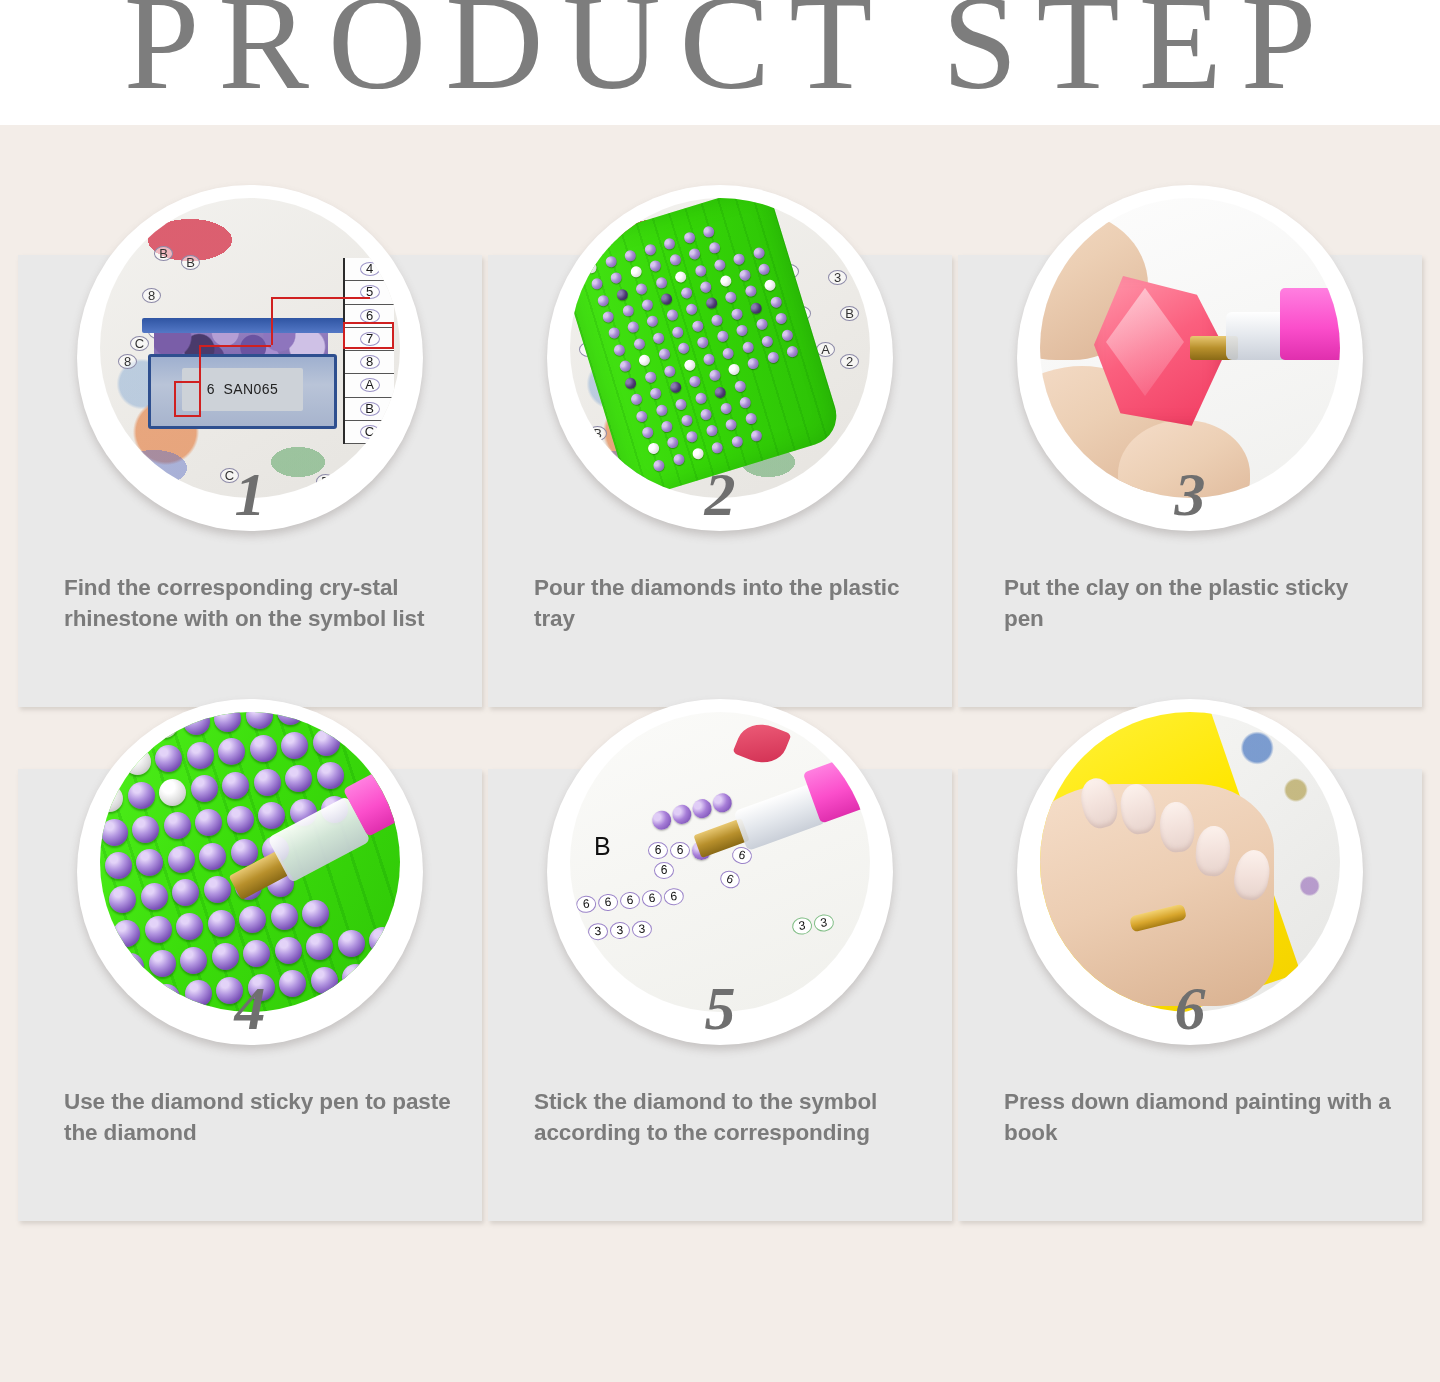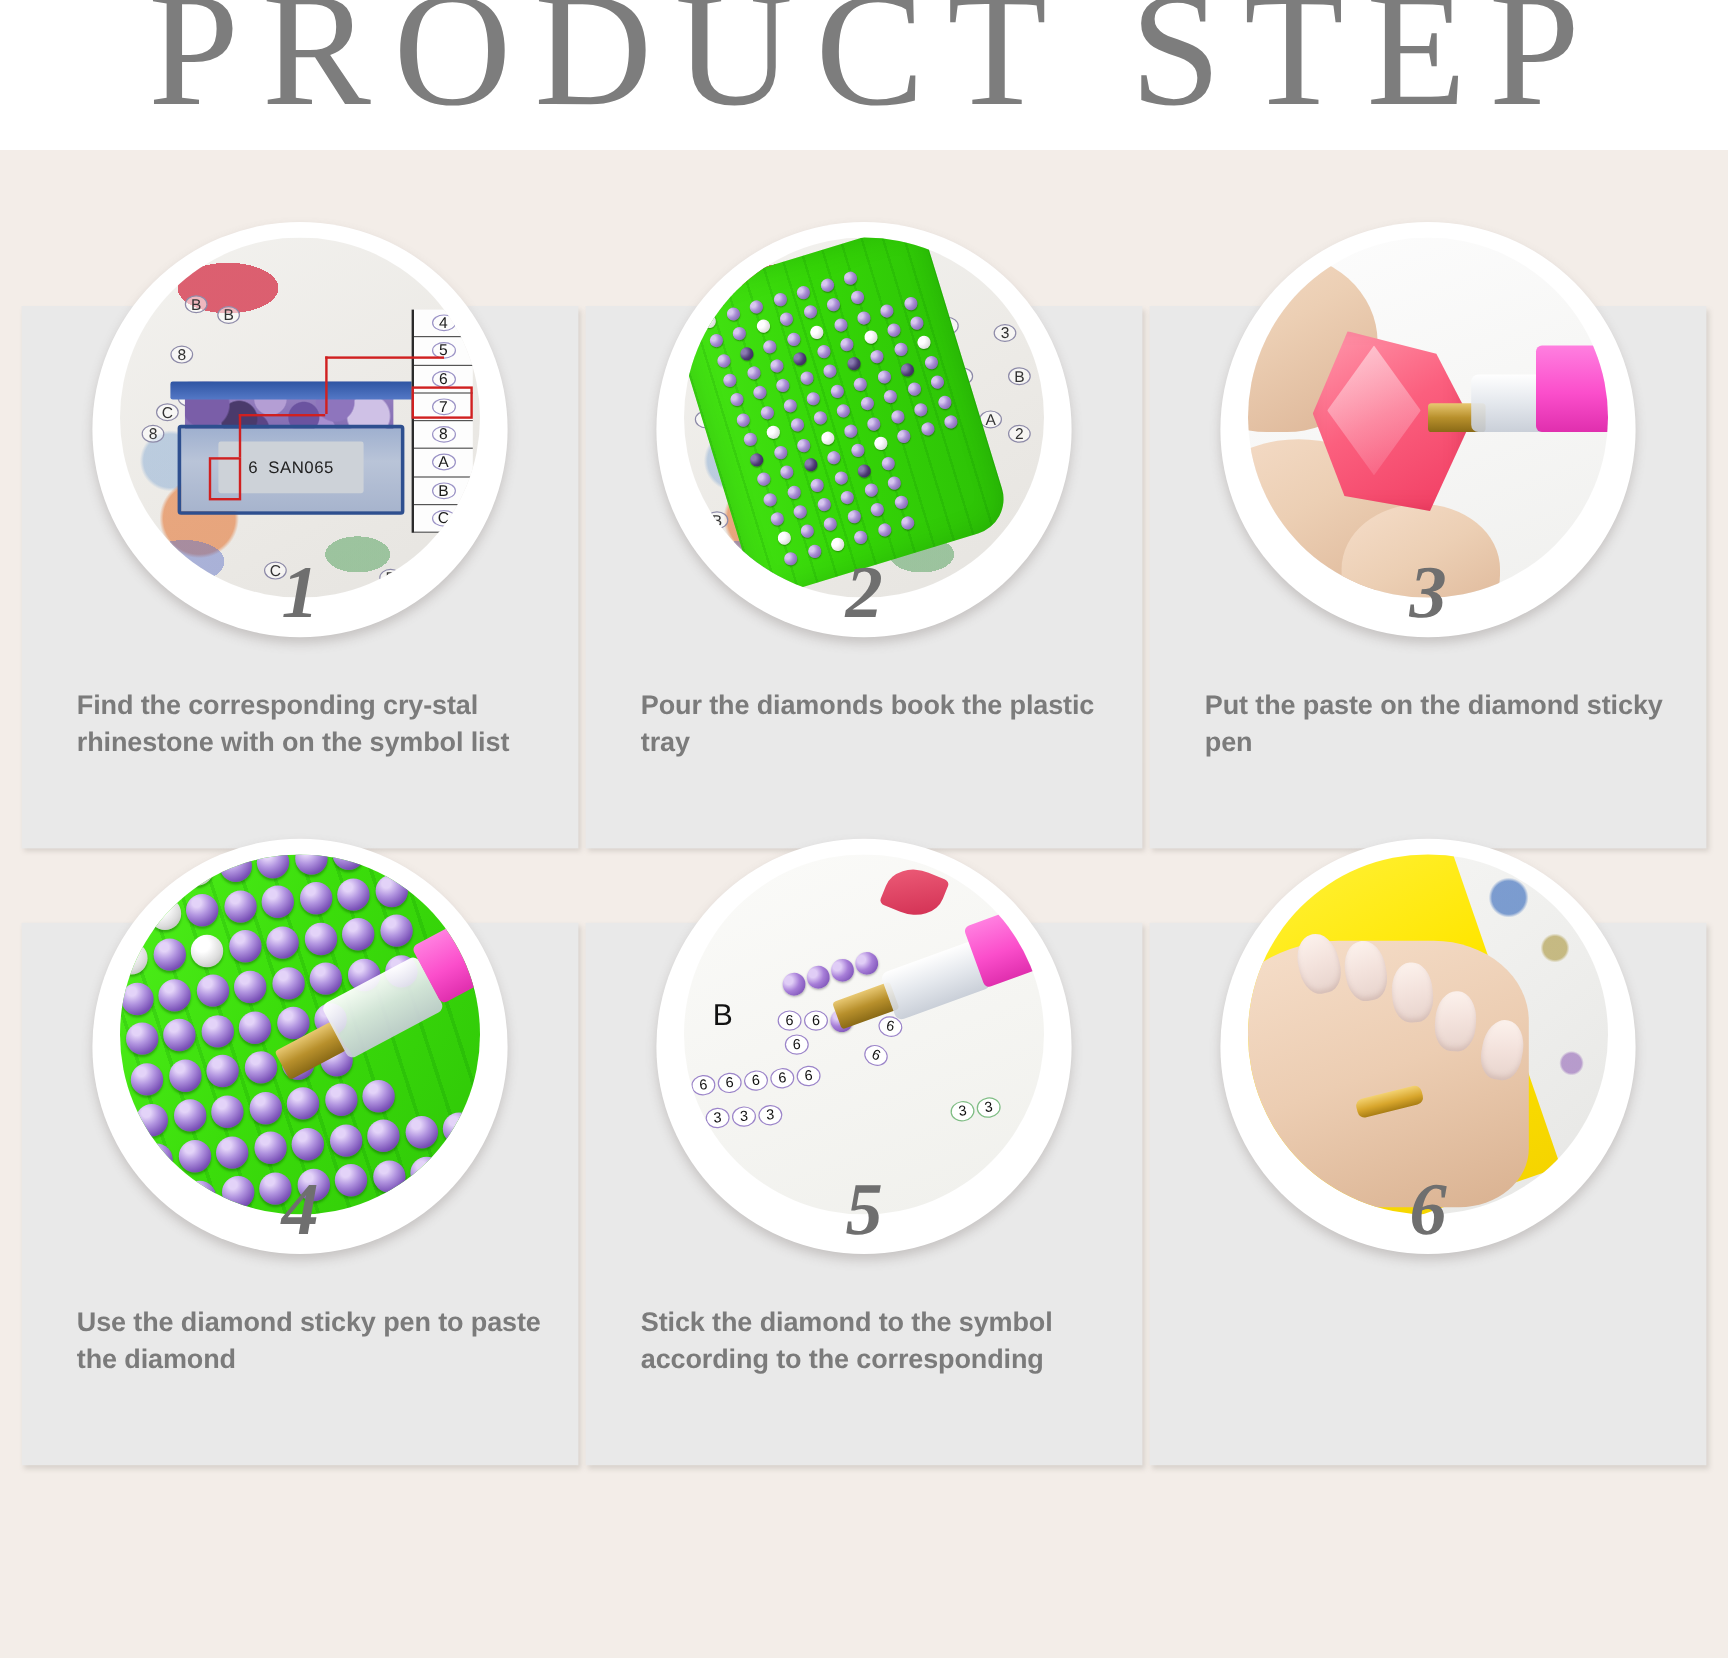--- a/index.html
+++ b/index.html
@@ -521,41 +521,41 @@
                 <i class="gem white" style="left:32.4%;top:88.19999999999999%"></i>
                 <i class="gem" style="left:41.599999999999994%;top:88.19999999999999%"></i>
                 <i class="gem" style="left:50.8%;top:88.19999999999999%"></i>
                 <i class="gem" style="left:60%;top:88.19999999999999%"></i>
               </div>
           </div>
         </div>
       </div>
       <div class="step-number">2</div>
     </div>
-    <div class="caption">Pour the diamonds book the plastic tray</div>
+    <div class="caption">Pour the diamonds into the plastic tray</div>
   </div>
 
   <div class="card">
     <div class="photo-frame">
       <div class="photo-clip">
         <div class="photo">
           <div style="position:absolute;inset:0;background:linear-gradient(160deg,#fdfdfd,#f0f0ee);"></div>
           <div class="finger" style="left:-20%;top:4%;width:56%;height:50%;"></div>
           <div class="finger" style="left:-16%;top:56%;width:60%;height:48%;"></div>
           <div class="finger" style="left:26%;top:74%;width:44%;height:36%;"></div>
           <div class="clay"></div>
           <div class="clay-facet"></div>
           <div class="pen-tip" style="left:50%;top:46%;width:16%;height:8%;"></div>
           <div class="pen-barrel" style="left:62%;top:38%;width:26%;height:16%;"></div>
           <div class="pen-cap" style="left:80%;top:30%;width:22%;height:24%;"></div>
         </div>
       </div>
       <div class="step-number">3</div>
     </div>
-    <div class="caption">Put the paste on the diamond sticky pen</div>
+    <div class="caption">Put the clay on the plastic sticky pen</div>
   </div>
 
   <div class="card">
     <div class="photo-frame">
       <div class="photo-clip">
         <div class="photo">
           <div class="c4-tray"></div>
           <div class="c4-grooves"></div>
           <div id="c4-gems">
               <i class="c4-gem flat" style="left:-4%;top:2%"></i>
@@ -704,15 +704,16 @@
           <div class="nail" style="left:14%;top:22%;transform:rotate(-14deg);"></div>
           <div class="nail" style="left:27%;top:24%;transform:rotate(-10deg);"></div>
           <div class="nail" style="left:40%;top:30%;transform:rotate(-4deg);"></div>
           <div class="nail" style="left:52%;top:38%;transform:rotate(4deg);"></div>
           <div class="nail" style="left:65%;top:46%;transform:rotate(10deg);"></div>
           <div class="ring" style="left:30%;top:66%;"></div>
         </div>
       </div>
       <div class="step-number">6</div>
     </div>
+    <div class="caption">Press down diamond painting with a book</div>
   </div>
 
 </div>
 
 </body></html>

